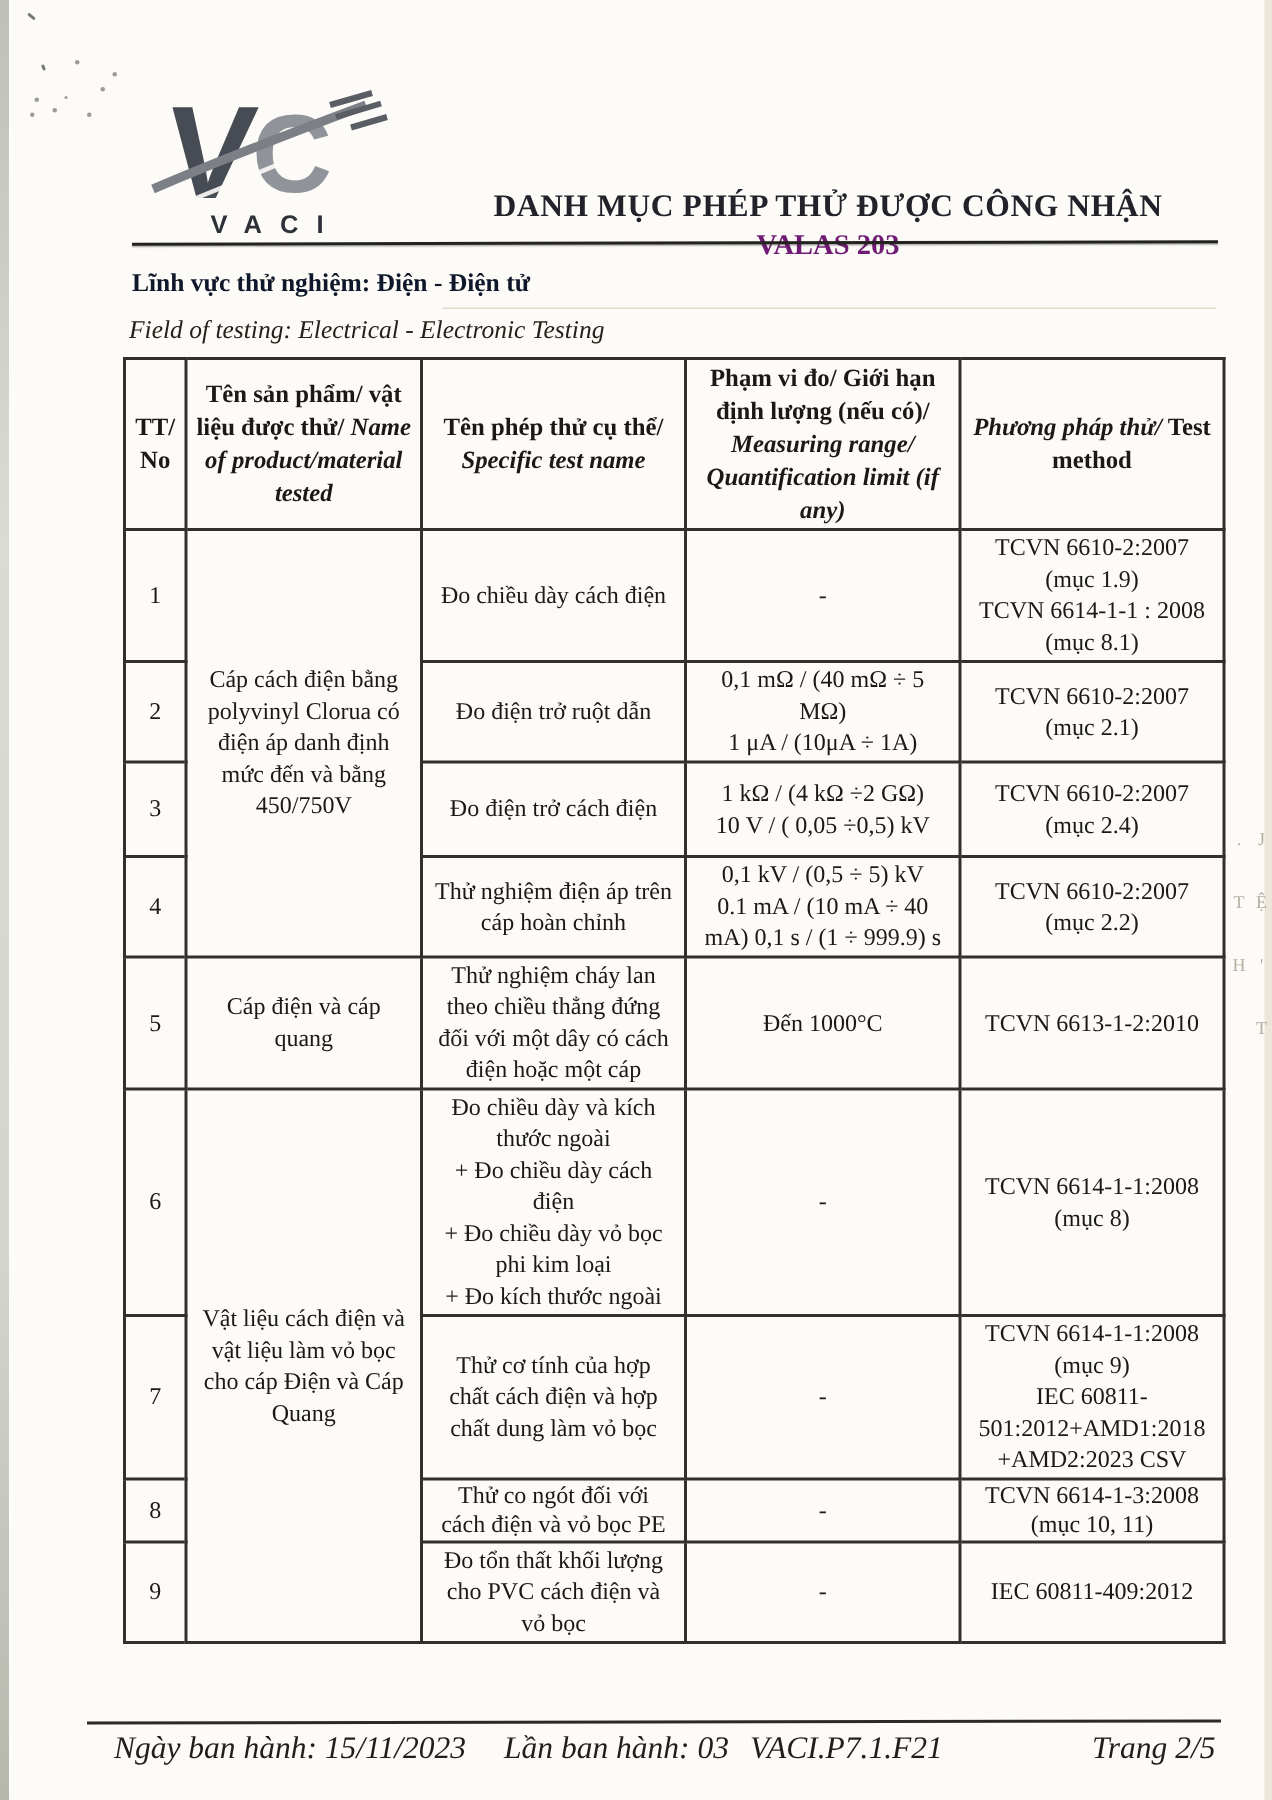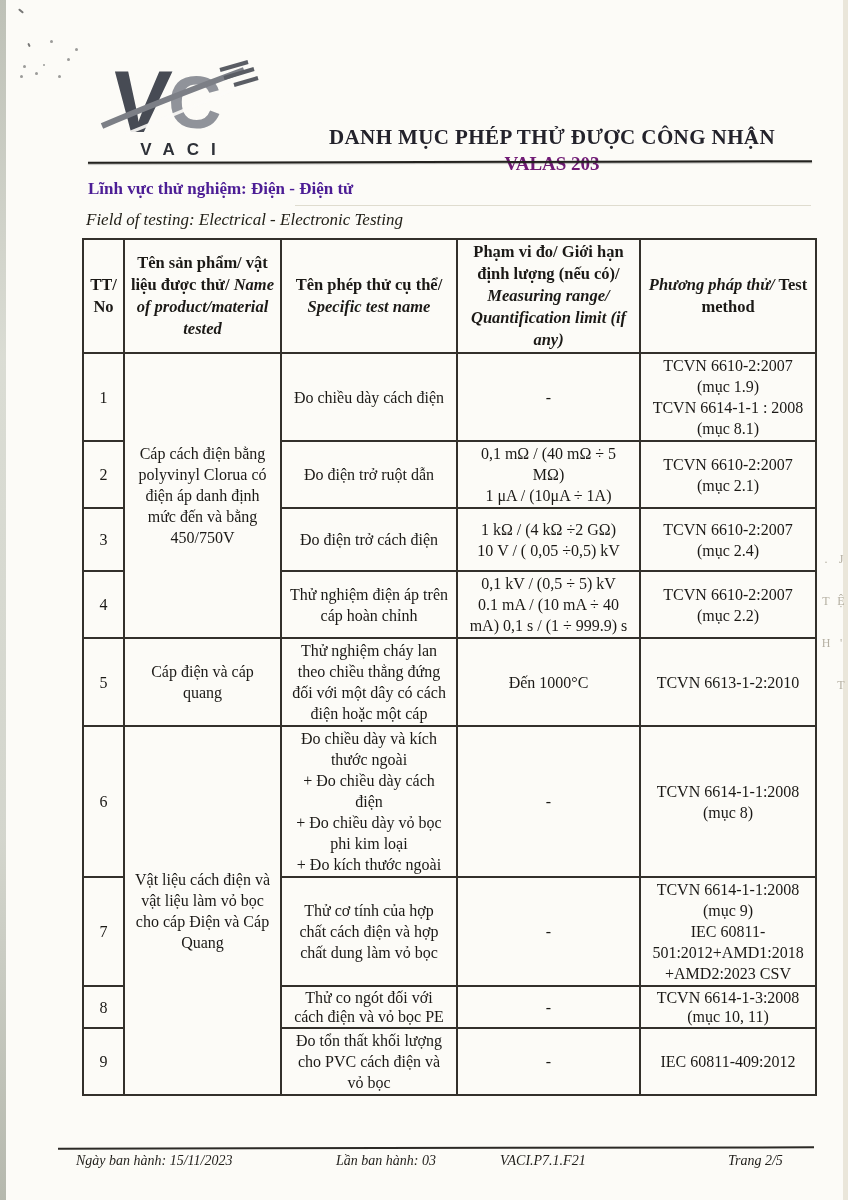--- a/index.html
+++ b/index.html
@@ -31,21 +31,21 @@
   
   .title-block{position:absolute;left:288px;top:80px;width:528px;text-align:center;margin-top:45px;}
   .title-vi{font-weight:bold;font-size:21px;letter-spacing:.4px;color:#23222b;}
   .title-en{font-style:italic;font-size:18px;margin-top:3px;color:#26252d;}
   .title-code{font-weight:bold;font-size:19px;margin-top:3px;color:#701a75;}
 
   .rule-main{position:absolute;left:88px;top:161px;width:724px;height:2px;background:#23221f;
     transform:rotate(-.12deg);box-shadow:0 1px 1px rgba(40,40,40,.35);}
   .rule-faint{position:absolute;left:295px;top:205px;width:516px;height:1px;background:#dfdccf;}
 
-  .field-vi{position:absolute;left:88px;top:179px;font-weight:bold;font-size:17px;color:#4c1d95;}
+  .field-vi{position:absolute;left:88px;top:179px;font-weight:bold;font-size:17px;color:#0f172a;}
   .field-en{position:absolute;left:86px;top:210px;font-style:italic;font-size:17px;color:#232119;}
 
   
   .table-wrap{position:absolute;left:82px;top:238px;}
   table{border-collapse:collapse;table-layout:fixed;width:733px;background:transparent;}
   col.c1{width:41px;} col.c2{width:157px;} col.c3{width:176px;} col.c4{width:183px;} col.c5{width:176px;}
   th,td{
     border:2px solid #33302b;
     text-align:center;vertical-align:middle;
     padding:1px 5px;
@@ -64,21 +64,21 @@
 
   
   .bleed{position:absolute;left:818px;top:552px;height:160px;
     writing-mode:vertical-rl;text-orientation:upright;
     font-size:12px;letter-spacing:7px;color:#a39d8d;opacity:.8;}
 
   
   .footer-line{position:absolute;left:58px;top:1147px;width:756px;height:2px;background:#2c2a26;
     transform:rotate(-.1deg);}
   .footer{position:absolute;left:58px;top:1153px;width:760px;height:26px;
-    font-style:italic;font-size:14px;color:#201e1a;}
+    font-style:italic;font-size:21px;color:#201e1a;}
   .footer span{position:absolute;white-space:nowrap;}
   .f1{left:18px;} .f2{left:278px;} .f3{left:442px;} .f4{left:670px;}
 </style>
 </head>
 <body>
 
 <div class="edge-left"></div>
 <div class="edge-right"></div>
 <i class="speck sp1"></i>
 <i class="speck sp2"></i>

